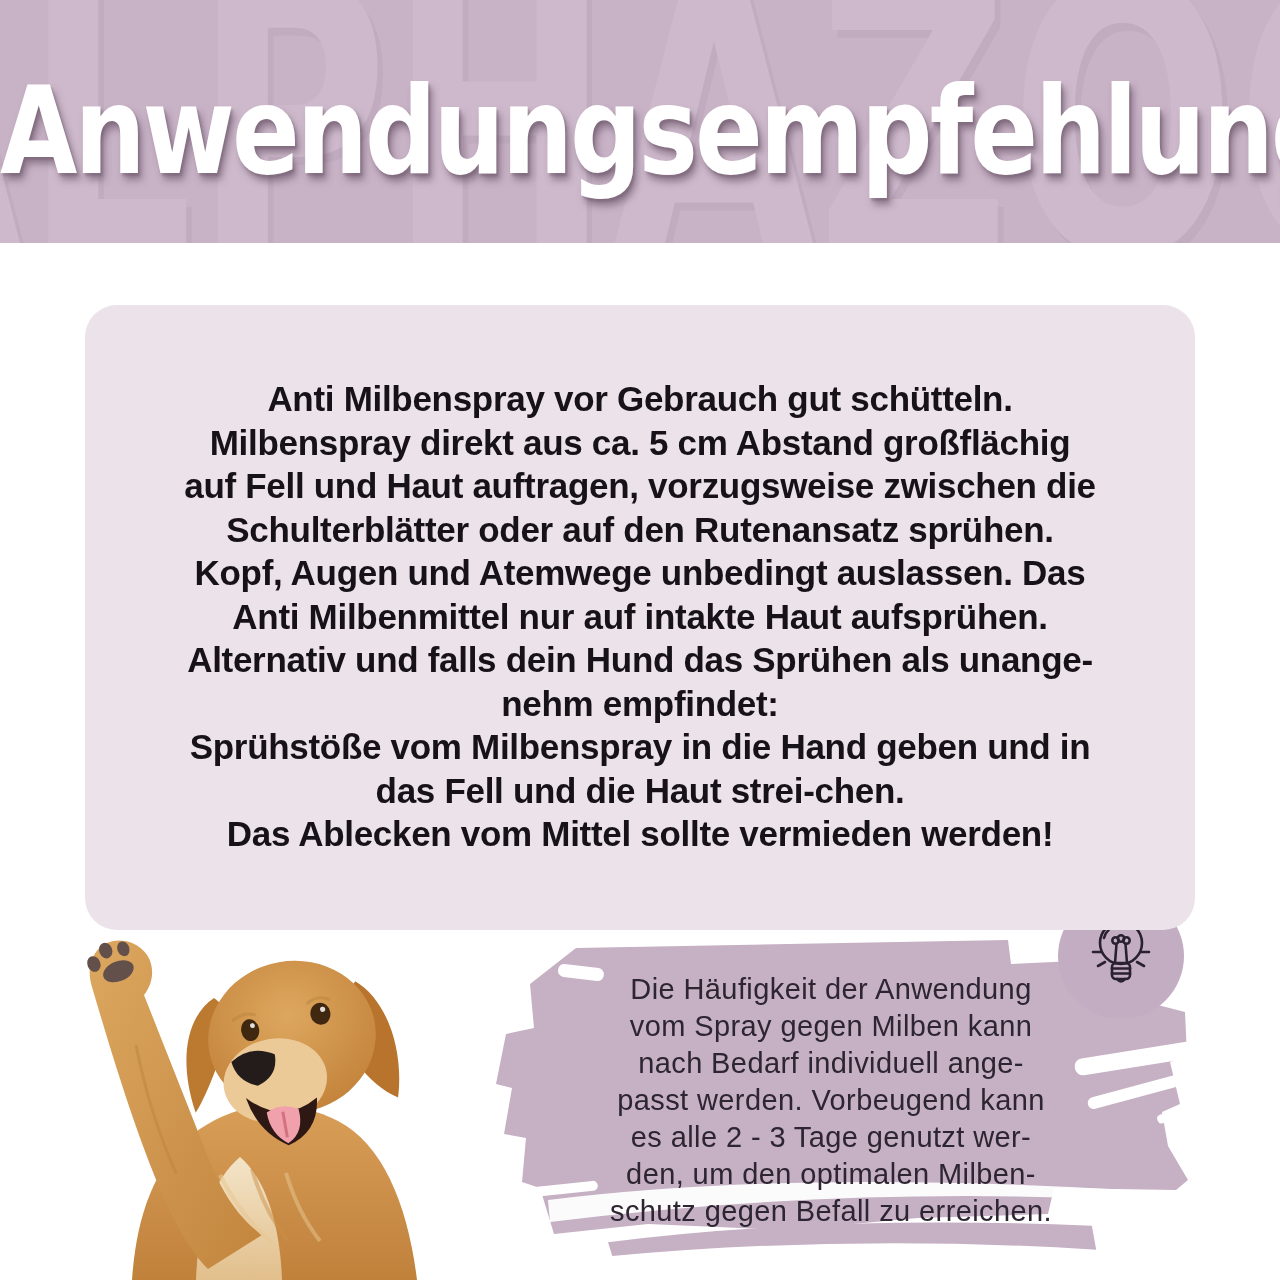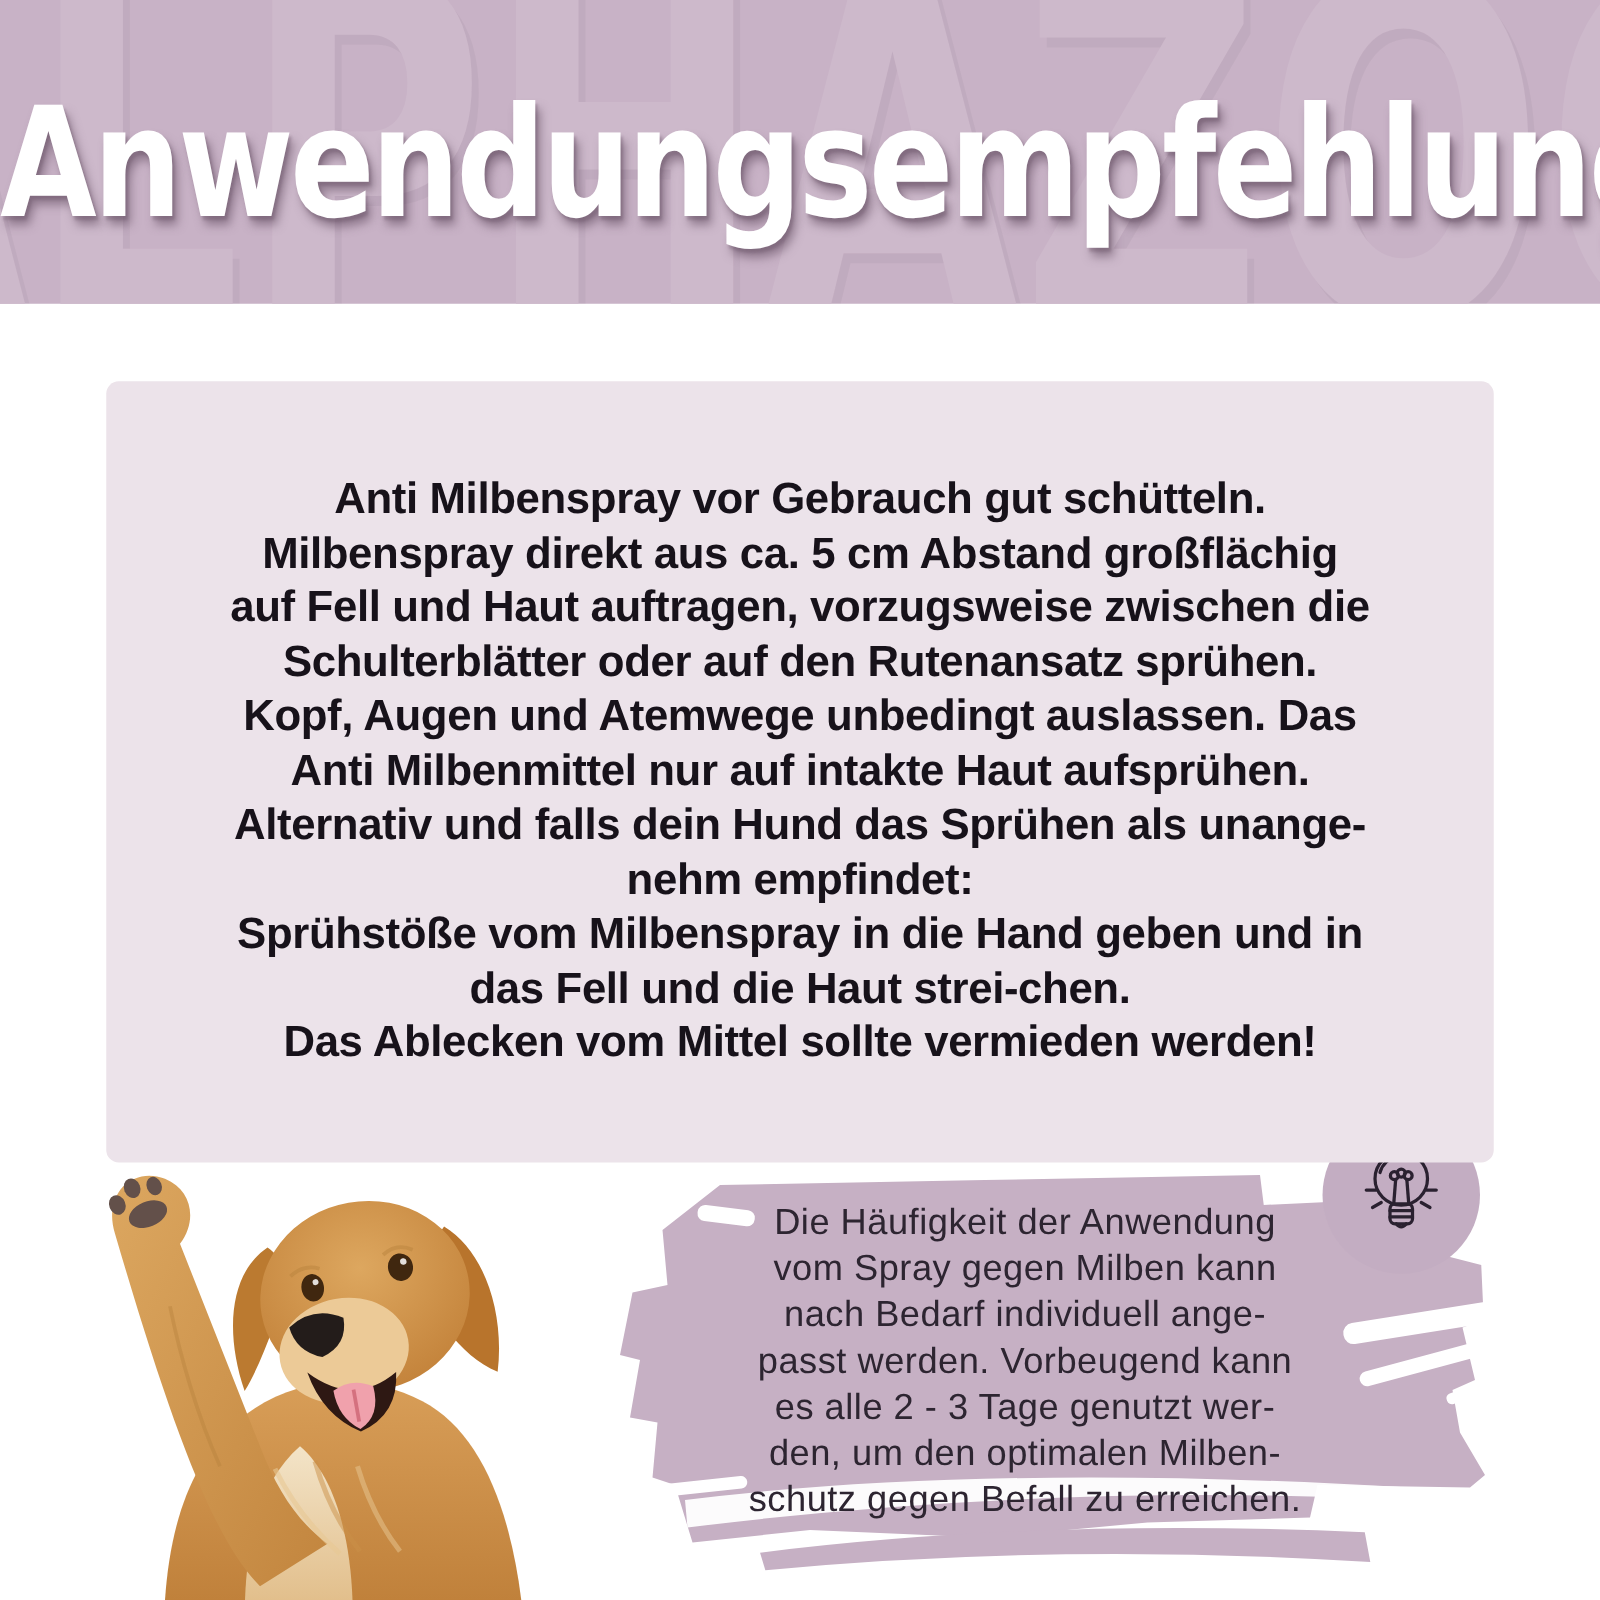--- a/index.html
+++ b/index.html
@@ -25,37 +25,37 @@
     text-align:center;color:#ffffff;
     font-family:"DejaVu Sans","Liberation Sans",sans-serif;
     font-weight:bold;font-size:100px;line-height:120px;letter-spacing:-3px;
     transform:scaleY(1.22);transform-origin:center top;
     text-shadow:4px 6px 7px rgba(96,74,94,0.55),2px 3px 2px rgba(96,74,94,0.30);
     white-space:nowrap;
   }
   
   .info-card{
     position:absolute;left:85px;top:305px;width:1110px;height:625px;
-    background:#ece3ea;border-radius:10px;z-index:3;
+    background:#ece3ea;border-radius:32px;z-index:3;
   }
   .info-text{
     position:absolute;left:35px;top:72px;width:1040px;margin:0;
     text-align:center;white-space:pre-line;
     color:#17121a;font-weight:bold;font-size:35px;line-height:43.5px;
     letter-spacing:-0.3px;
   }
   
   .tip-brush{position:absolute;left:488px;top:938px;width:710px;height:330px;z-index:1;}
   .tip-badge{
     position:absolute;left:1058px;top:893px;width:126px;height:126px;
     border-radius:50%;background:#c3adc2;z-index:2;
   }
   .bulb{position:absolute;left:31px;top:22px;width:64px;height:88px;}
   .tip-text{
-    position:absolute;left:540px;top:960px;width:560px;margin:0;z-index:4;
+    position:absolute;left:540px;top:960px;width:560px;margin:11px;z-index:4;
     text-align:center;white-space:pre-line;color:#2d2531;
     font-size:29px;line-height:37px;letter-spacing:0.4px;font-weight:normal;
   }
   
   .dog{position:absolute;left:40px;top:925px;width:420px;height:355px;z-index:2;}
 </style>
 </head>
 <body>
 
 <div class="canvas">

